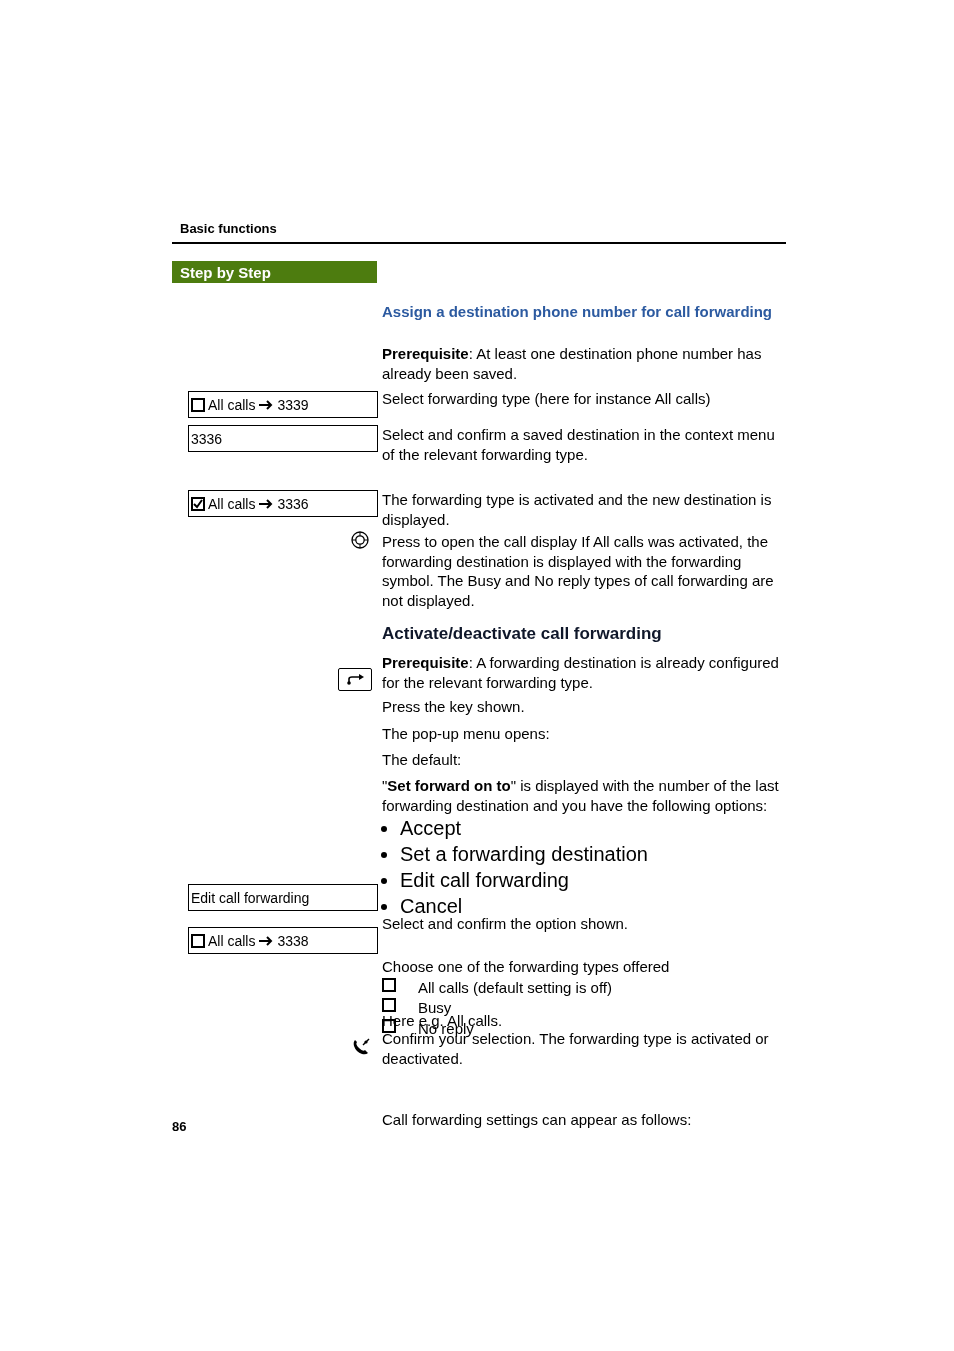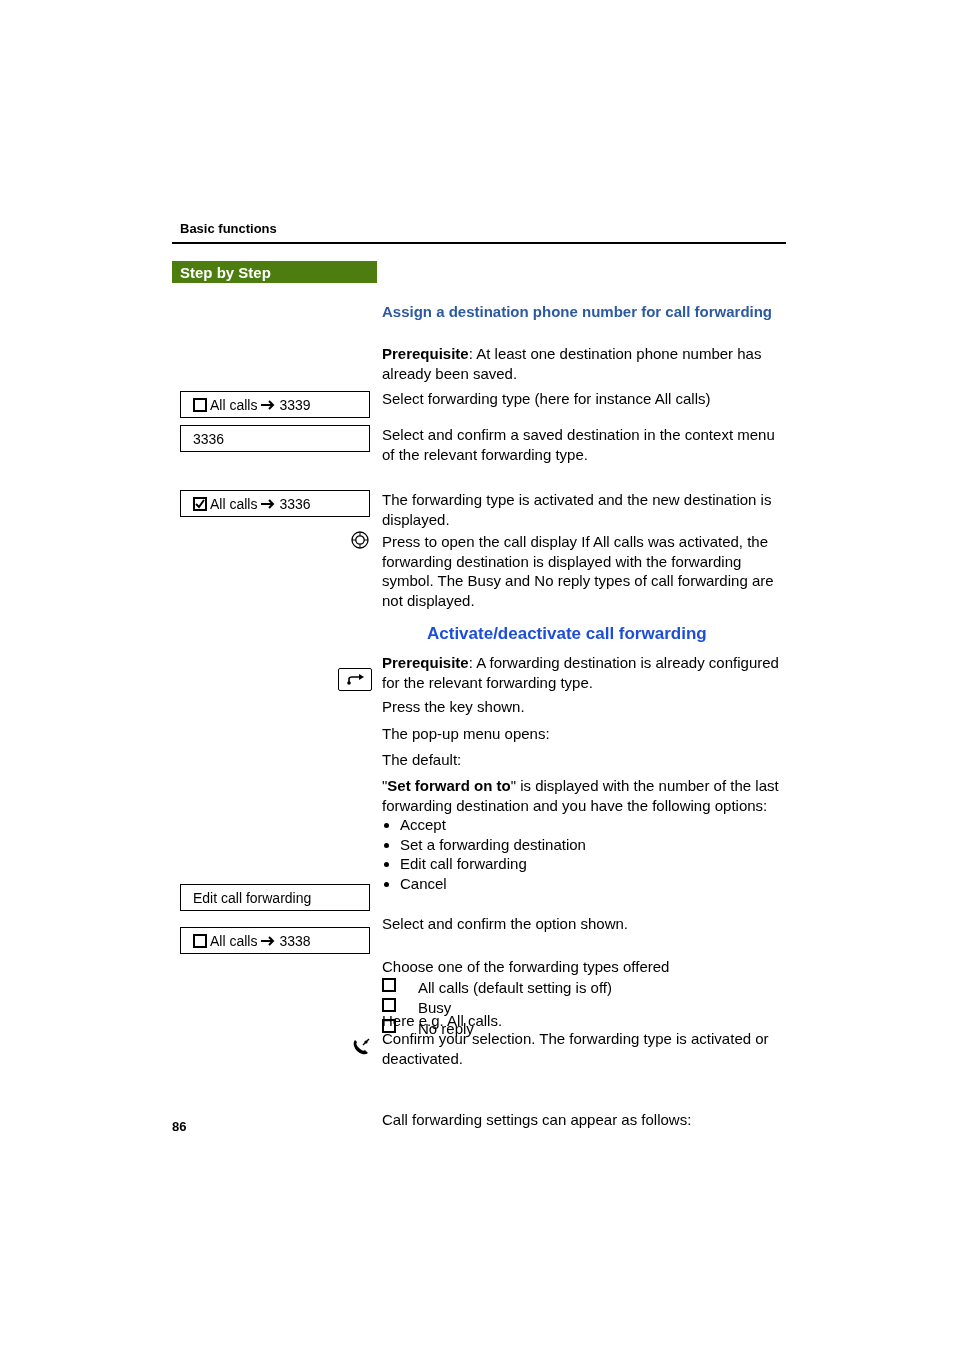--- a/index.html
+++ b/index.html
@@ -49,28 +49,28 @@
     font-size: 15px;
     padding-left: 8px;
     box-sizing: border-box;
     display: flex;
     align-items: center;
   }
 
   
   .display-box {
     position: absolute;
-    left: 180px;
+    left: 188px;
     width: 190px;
     height: 27px;
     border: 1px solid #000;
     font-size: 14px;
     display: flex;
     align-items: center;
-    padding-left: 12px;
+    padding-left: 2px;
     box-sizing: border-box;
     background: #fff;
   }
   .display-box svg.check { margin-right: 3px; flex-shrink:0; }
   .display-box .arrow { margin: 0 2px; display:inline-flex; }
 
   .icon-circle {
     position: absolute;
     left: 351px;
     width: 18px;
@@ -100,37 +100,36 @@
     left: 382px;
     width: 405px;
   }
   .section-title-blue {
     color: #2c5aa0;
     font-weight: bold;
     font-size: 15px;
     line-height: 1.35;
   }
   .subsection-blue {
-    color: #1d4ed8;
+    color: #0f172a;
     font-weight: bold;
     font-size: 17px;
     line-height: 1.3;
-    margin-left: 45px;
   }
   .body-text {
     font-size: 15px;
     line-height: 1.3;
     color: #000;
   }
   .body-text .bold { font-weight: bold; }
 
   ul.bullets {
     margin: 0;
     padding-left: 18px;
-    font-size:15px;
+    font-size:20px;
     line-height:1.3;
   }
   ul.bullets li { margin: 0; }
 
   .checkbox-list {
     font-size:15px;
     line-height:1.35;
   }
   .checkbox-list .row { display:flex; align-items:flex-start; }
   .checkbox-list .cb {

